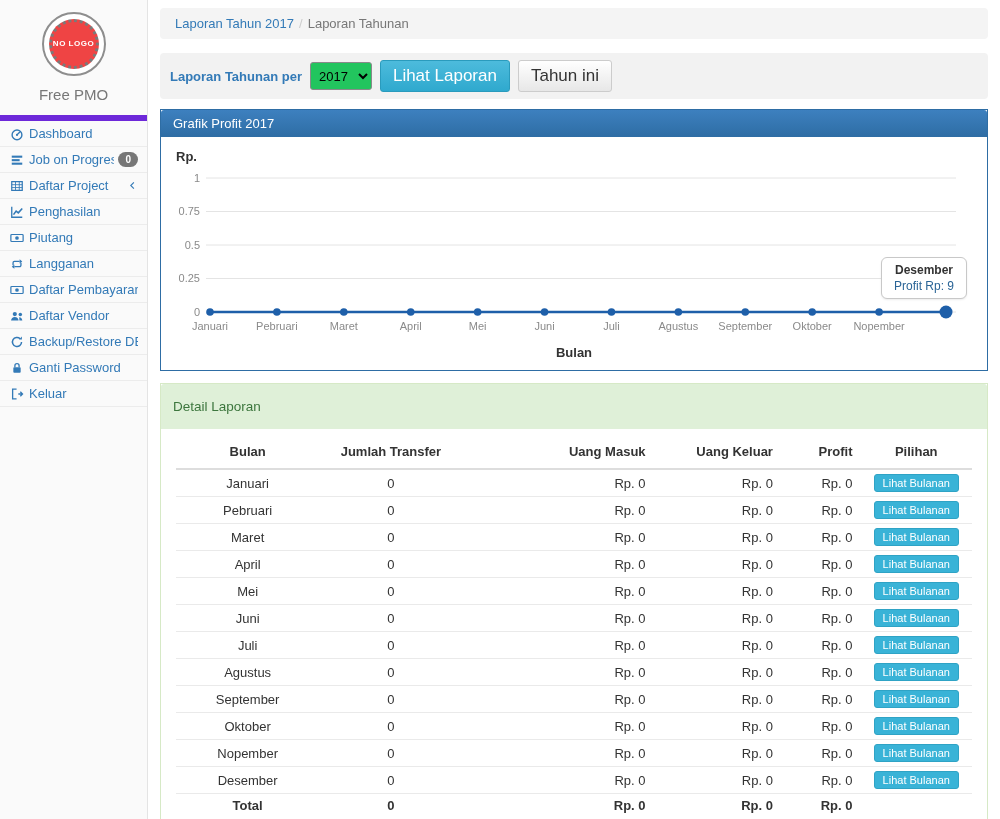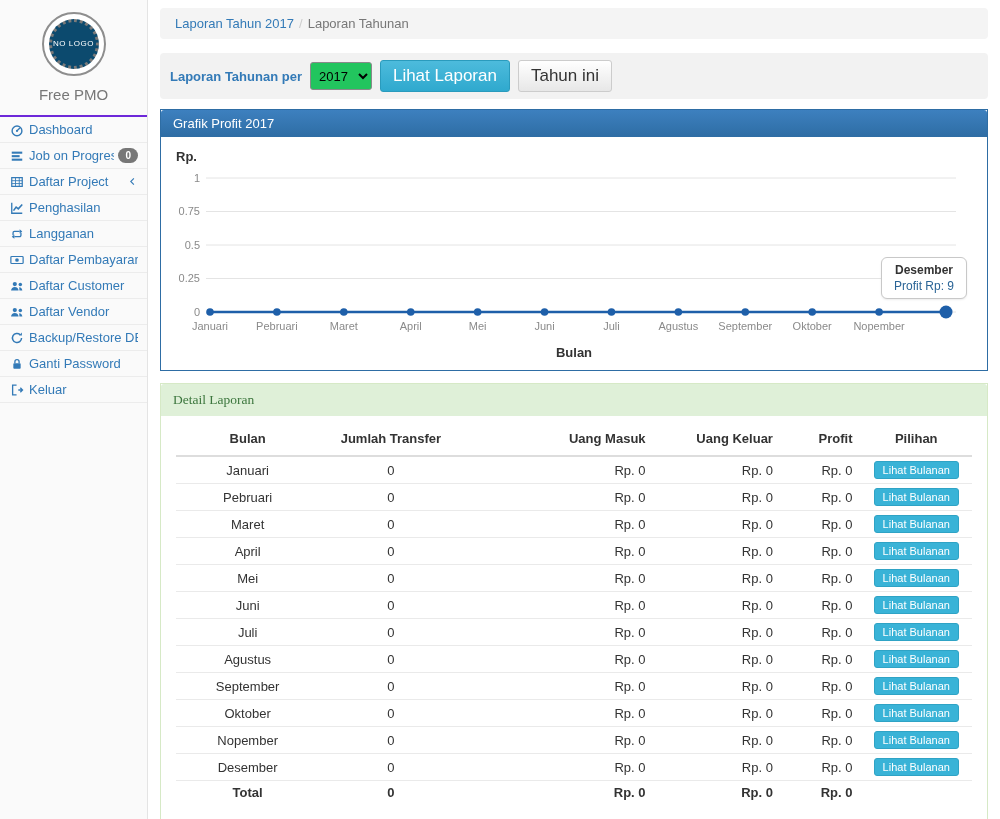--- a/index.html
+++ b/index.html
@@ -4,25 +4,25 @@
 <style>
   * { box-sizing: border-box; }
   body { margin:0; background:#fff; color:#333; font-family:"Liberation Sans", sans-serif; font-size:13px; }
   .page { display:flex; align-items:stretch; min-height:778px; }
 
   
   .sidebar { width:148px; flex:0 0 148px; background:#fafafa; border-right:1px solid #e4e4e4; }
   .logo-box { padding:12px 0 0; text-align:center; }
   .logo-ring { width:64px; height:64px; margin:0 auto; border-radius:50%; border:2px solid #8e8e8e;
                display:flex; align-items:center; justify-content:center; background:#fff; }
-  .logo-disc { width:50px; height:50px; border-radius:50%; background:#0c4a6e; border:3px dotted #7a7a7a;
-               color:#fff; font-size:8px; font-weight:normal; display:flex; align-items:center; justify-content:center;
+  .logo-disc { width:50px; height:50px; border-radius:50%; background:#ef4444; border:3px dotted #7a7a7a;
+               color:#fff; font-size:8px; font-weight:bold; display:flex; align-items:center; justify-content:center;
                text-align:center; line-height:1.35; letter-spacing:.5px; }
   .brand { color:#777; font-size:15px; margin:10px 0 12px; text-align:center; }
-  .sidebar-menu { list-style:none; margin:0; padding:0; border-top:2px solid #6d28d9; }
+  .sidebar-menu { list-style:none; margin:0; padding:0; border-top:6px solid #6d28d9; }
   .menu-item { padding:5px 9px; border-bottom:1px solid #ececec; color:#337ab7; cursor:pointer;
                display:flex; align-items:center; gap:4px; }
   .mi-icon { width:16px; display:inline-flex; justify-content:center; color:#337ab7; }
   .mi-icon svg { display:block; }
   .mi-label { flex:1; white-space:nowrap; overflow:hidden; }
   .mi-badge { background:#777; color:#fff; border-radius:10px; font-size:10px; padding:2px 7px; font-weight:bold; }
   .mi-chevron { color:#337ab7; display:inline-flex; }
 
   
   .main { flex:1; padding:8px 12px 14px; min-width:0; }
@@ -48,22 +48,22 @@
   .y-axis-label { font-weight:bold; margin:0 0 6px; }
   .x-axis-label { text-align:center; font-weight:bold; margin-top:2px; }
   .chart-wrap { width:100%; }
 
   .chart-tooltip { position:absolute; right:20px; top:120px; background:#fff; border:1px solid #c8c8c8;
                    border-radius:6px; padding:5px 12px; text-align:center; box-shadow:0 1px 2px rgba(0,0,0,.08); }
   .ct-title { font-weight:bold; font-size:12px; color:#333; }
   .ct-value { font-size:12px; color:#2a6496; margin-top:2px; }
 
   .panel-success { border:1px solid #d6e9c6; }
-  .panel-success-heading { background:#dff0d8; color:#3c763d; padding:8px 12px; border-radius:3px 3px 0 0;
-                           font-size:13.5px;font-family:Liberation Serif, serif; }
+  .panel-success-heading { background:#dff0d8; color:#3c763d; padding:15px 12px; border-radius:3px 3px 0 0;
+                           font-size:13.5px; }
   .panel-success .panel-body { padding:6px 15px 16px; }
 
   table.report { width:100%; border-collapse:collapse; font-size:13px; }
   .report th { padding:9px 8px; border-bottom:2px solid #ddd; font-weight:bold; }
   .report td { padding:4px 8px; border-bottom:1px solid #eaeaea; }
   .report tr.total-row td { font-weight:bold; border-bottom:none; border-top:1px solid #ddd; }
   .al-center { text-align:center; } .al-right { text-align:right; }
   .btn-view { background:#39b3d7; border:1px solid #2fa3c5; color:#fff; font-size:11px; padding:2px 8px;
               border-radius:3px; cursor:pointer; font-family:Liberation Sans, sans-serif; }
 </style>
@@ -119,47 +119,45 @@
             <svg width="14" height="14" viewBox="0 0 16 16" fill="currentColor" aria-hidden="true">
               <path d="M2 2v12h12" fill="none" stroke="currentColor" stroke-width="1.5"></path>
               <path d="M4 11l3-4 2.5 2L14 4" fill="none" stroke="currentColor" stroke-width="1.8"></path>
             </svg>
           </span>
           <span class="mi-label">Penghasilan</span>
         </li>
         <li class="menu-item">
           <span class="mi-icon">
             <svg width="14" height="14" viewBox="0 0 16 16" fill="currentColor" aria-hidden="true">
+              <rect x="1" y="4" width="14" height="8" rx="1" fill="none" stroke="currentColor" stroke-width="1.4"></rect>
+              <circle cx="8" cy="8" r="2.1"></circle>
+            </svg>
+          </span>
+          <span class="mi-label">Piutang</span>
+        </li>
+        <li class="menu-item">
+          <span class="mi-icon">
+            <svg width="14" height="14" viewBox="0 0 16 16" fill="currentColor" aria-hidden="true">
               <path d="M3.5 9.5v-3a1.5 1.5 0 0 1 1.5-1.5h6" fill="none" stroke="currentColor" stroke-width="1.5"></path>
               <path d="M11 2.5L14 5l-3 2.5z"></path>
               <path d="M12.5 6.5v3a1.5 1.5 0 0 1-1.5 1.5H5" fill="none" stroke="currentColor" stroke-width="1.5"></path>
               <path d="M5 8.5L2 11l3 2.5z"></path>
             </svg>
           </span>
           <span class="mi-label">Langganan</span>
         </li>
         <li class="menu-item">
           <span class="mi-icon">
             <svg width="14" height="14" viewBox="0 0 16 16" fill="currentColor" aria-hidden="true">
               <rect x="1" y="4" width="14" height="8" rx="1" fill="none" stroke="currentColor" stroke-width="1.4"></rect>
               <circle cx="8" cy="8" r="2.1"></circle>
             </svg>
           </span>
           <span class="mi-label">Daftar Pembayaran</span>
-        </li>
-        <li class="menu-item">
-          <span class="mi-icon">
-            <svg width="14" height="14" viewBox="0 0 16 16" fill="currentColor" aria-hidden="true">
-              <circle cx="5.5" cy="5.8" r="2.4"></circle>
-              <path d="M1.2 13.2c0-2.4 1.9-4.1 4.3-4.1s4.3 1.7 4.3 4.1z"></path>
-              <circle cx="11.8" cy="6.2" r="2"></circle>
-              <path d="M10.5 9.3c2 .2 3.6 1.8 3.6 3.9h-3.3z"></path>
-            </svg>
-          </span>
-          <span class="mi-label">Daftar Customer</span>
         </li>
         <li class="menu-item">
           <span class="mi-icon">
             <svg width="14" height="14" viewBox="0 0 16 16" fill="currentColor" aria-hidden="true">
               <circle cx="5.5" cy="5.8" r="2.4"></circle>
               <path d="M1.2 13.2c0-2.4 1.9-4.1 4.3-4.1s4.3 1.7 4.3 4.1z"></path>
               <circle cx="11.8" cy="6.2" r="2"></circle>
               <path d="M10.5 9.3c2 .2 3.6 1.8 3.6 3.9h-3.3z"></path>
             </svg>
           </span>

